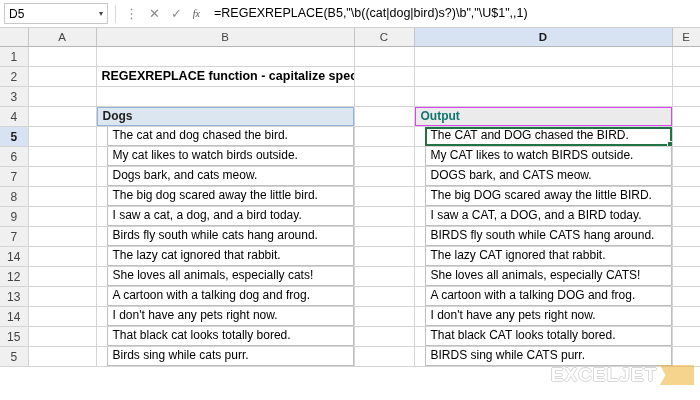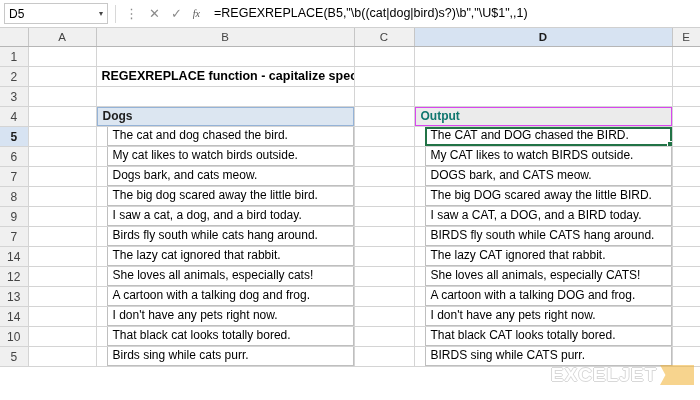--- a/index.html
+++ b/index.html
@@ -534,21 +534,21 @@
             </td>
         <td>
               <div class="databox">I don't have any pets right now.</div>
             </td>
         <td>
               <div class="cell"></div>
             </td>
       </tr>
 
       <tr>
-        <td class="rowhead">10</td>
+        <td class="rowhead">15</td>
         <td>
               <div class="cell"></div>
             </td>
         <td>
               <div class="databox">That black cat looks totally bored.</div>
             </td>
         <td>
               <div class="cell"></div>
             </td>
         <td>

